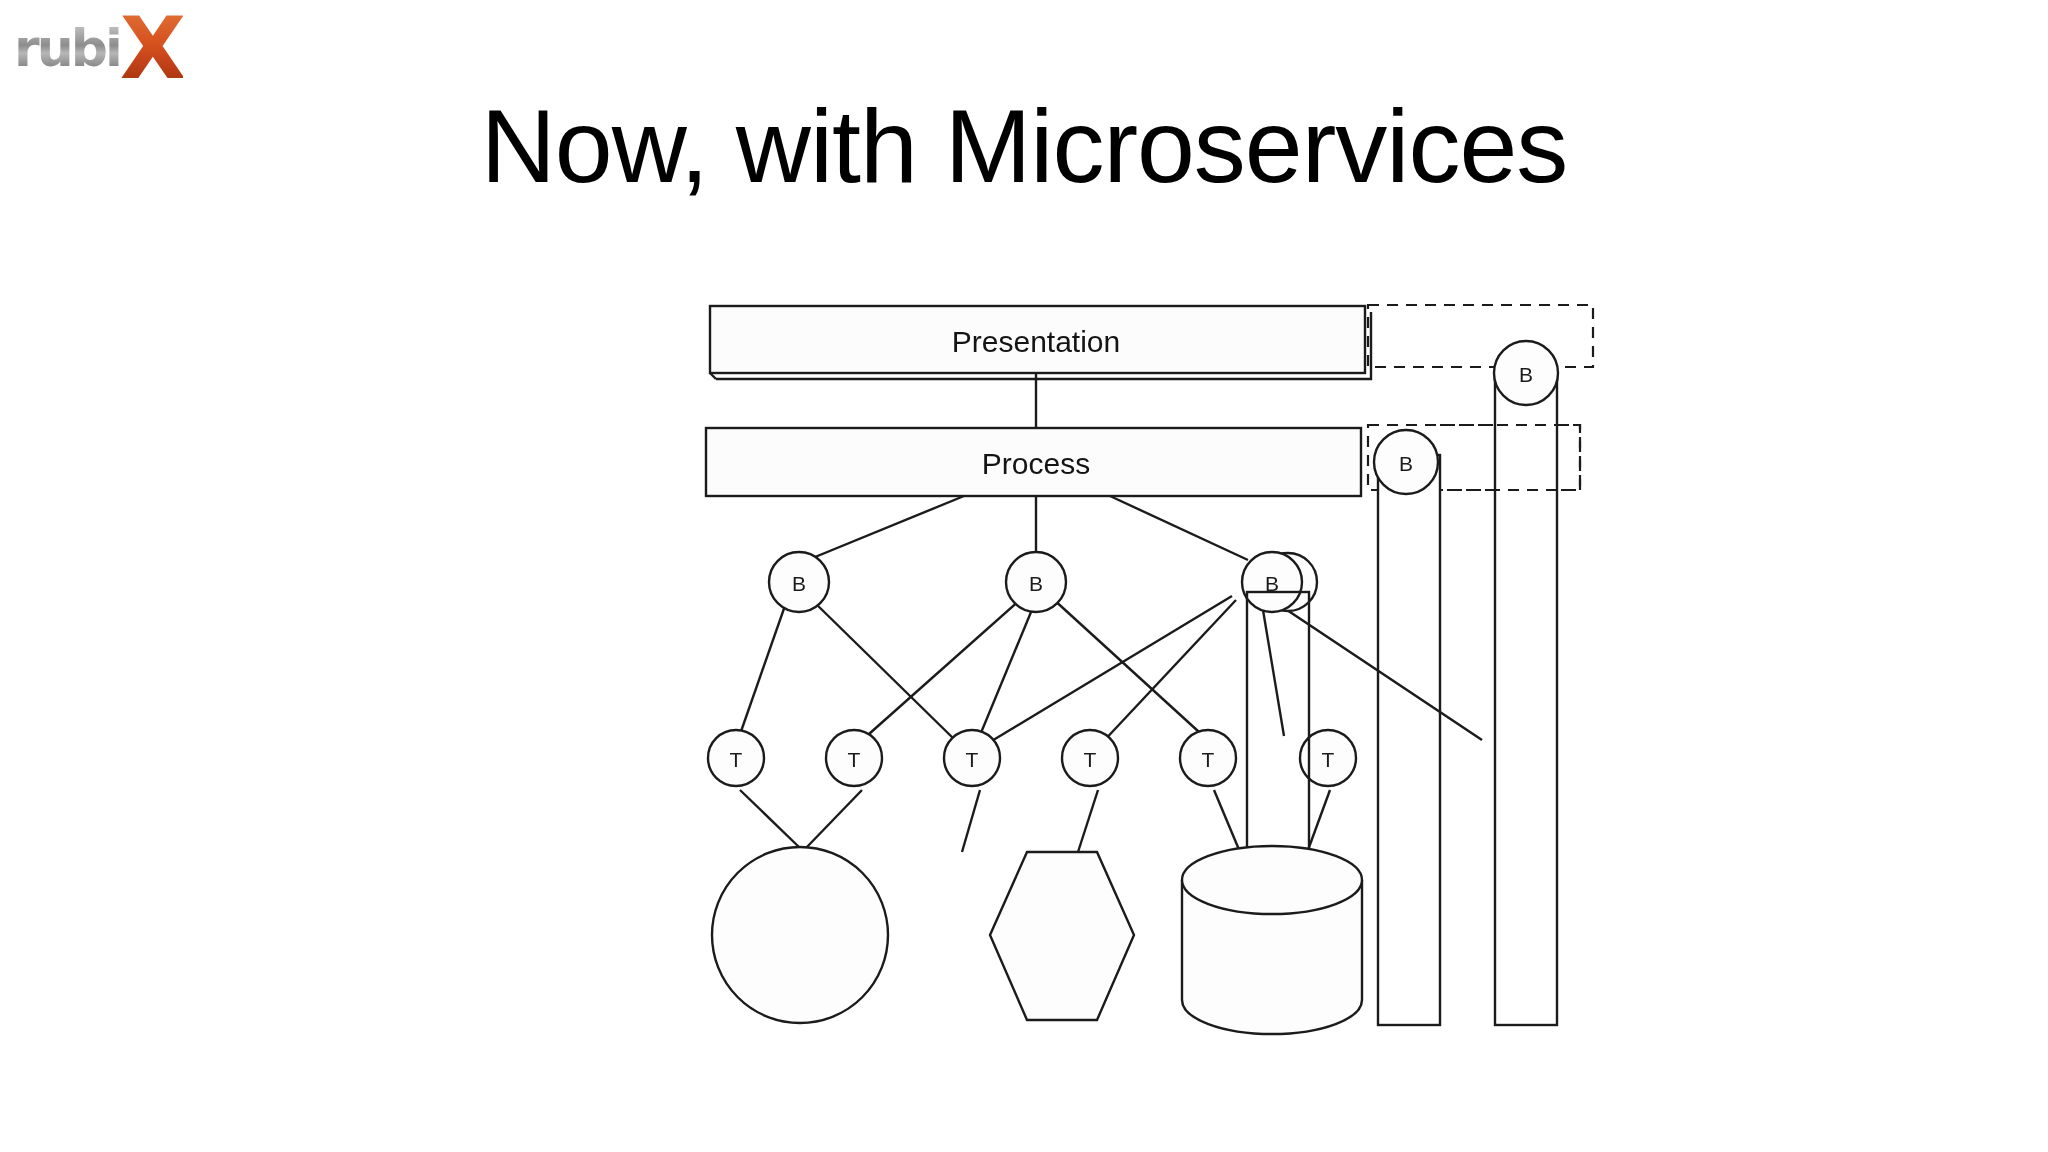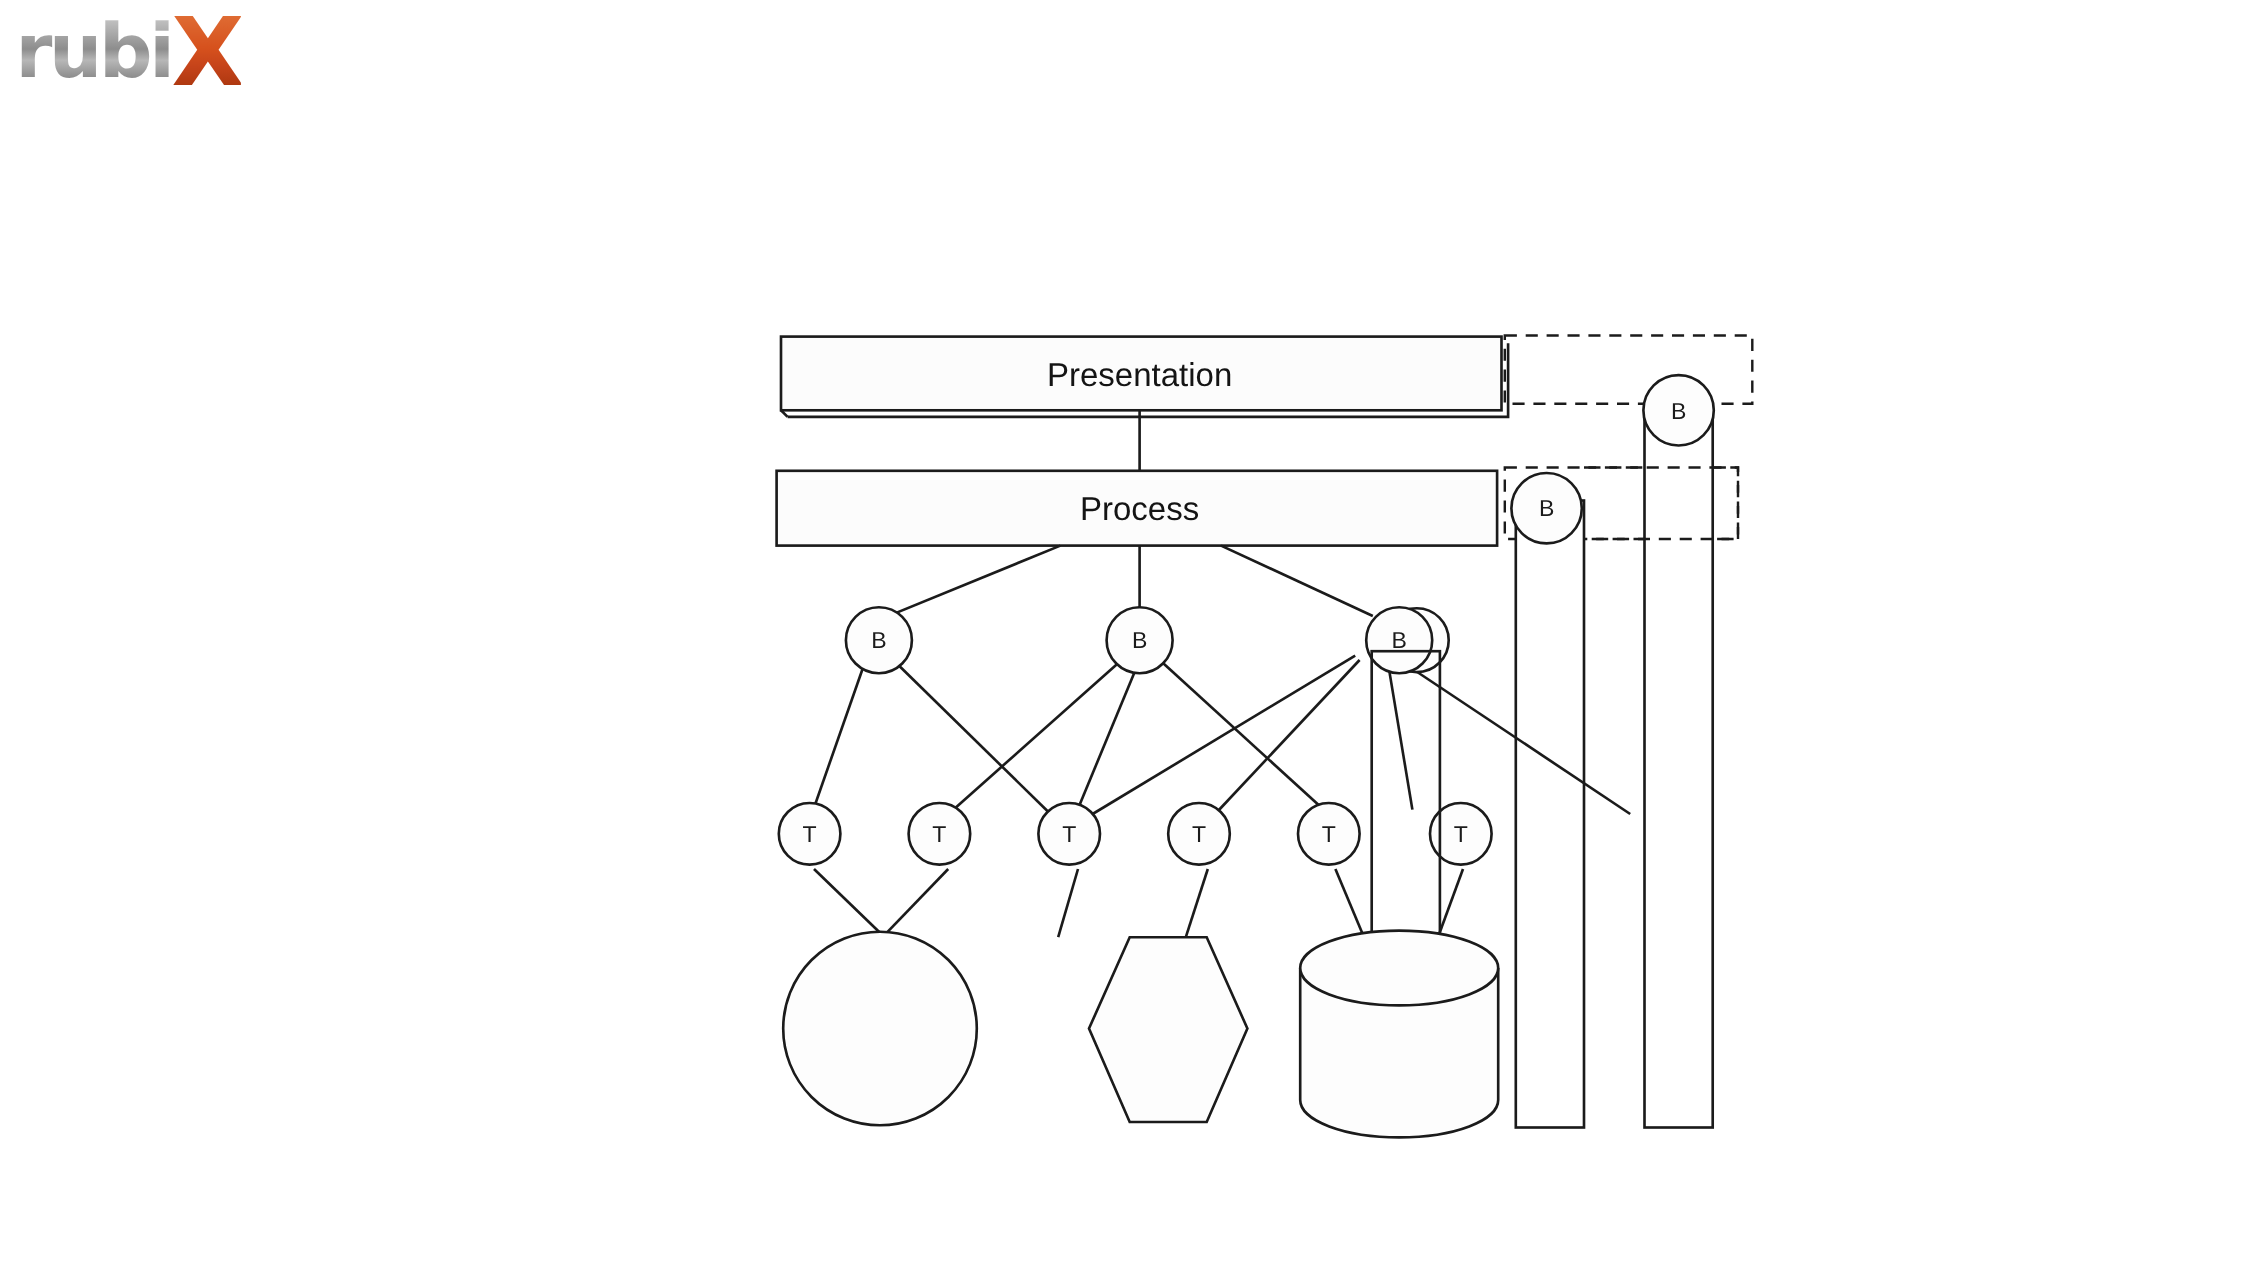--- a/index.html
+++ b/index.html
@@ -15,21 +15,21 @@
     background: #ffffff;
   }
   
   #logo {
     position: absolute;
     left: 14px; top: 8px;
     width: 240px; height: 80px;
     display: flex; align-items: center;
   }
   #logo .word {
-    font-size: 68px;
+    font-size: 52px;
     font-weight: bold;
     letter-spacing: -3px;
     line-height: 1;
     font-family: "DejaVu Sans", sans-serif;
   }
   #logo .gray {
     background: linear-gradient(180deg,#c9c9c9 0%,#8d8d8d 45%,#b7b7b7 60%,#6e6e6e 100%);
     -webkit-background-clip: text;
     background-clip: text;
     color: transparent;
@@ -80,20 +80,21 @@
 </head>
 <body>
 
 <div id="slide">
 
   <div id="logo">
     <span class="word gray">rubi</span>
       <span class="word orange">X</span>
   </div>
 
+  <div id="title">Now, with Microservices</div>
 
   <div id="diagram">
     <svg width="2048" height="1152" viewBox="0 0 2048 1152" xmlns="http://www.w3.org/2000/svg">
 
       <g fill="none" stroke="#1b1b1b" stroke-width="2.4" stroke-linecap="butt">
 
         <g stroke-dasharray="11 8" stroke-width="2.2">
           <rect x="1368" y="305" width="225" height="62"></rect>
         </g>
         <g stroke-dasharray="11 8" stroke-width="2.2">

